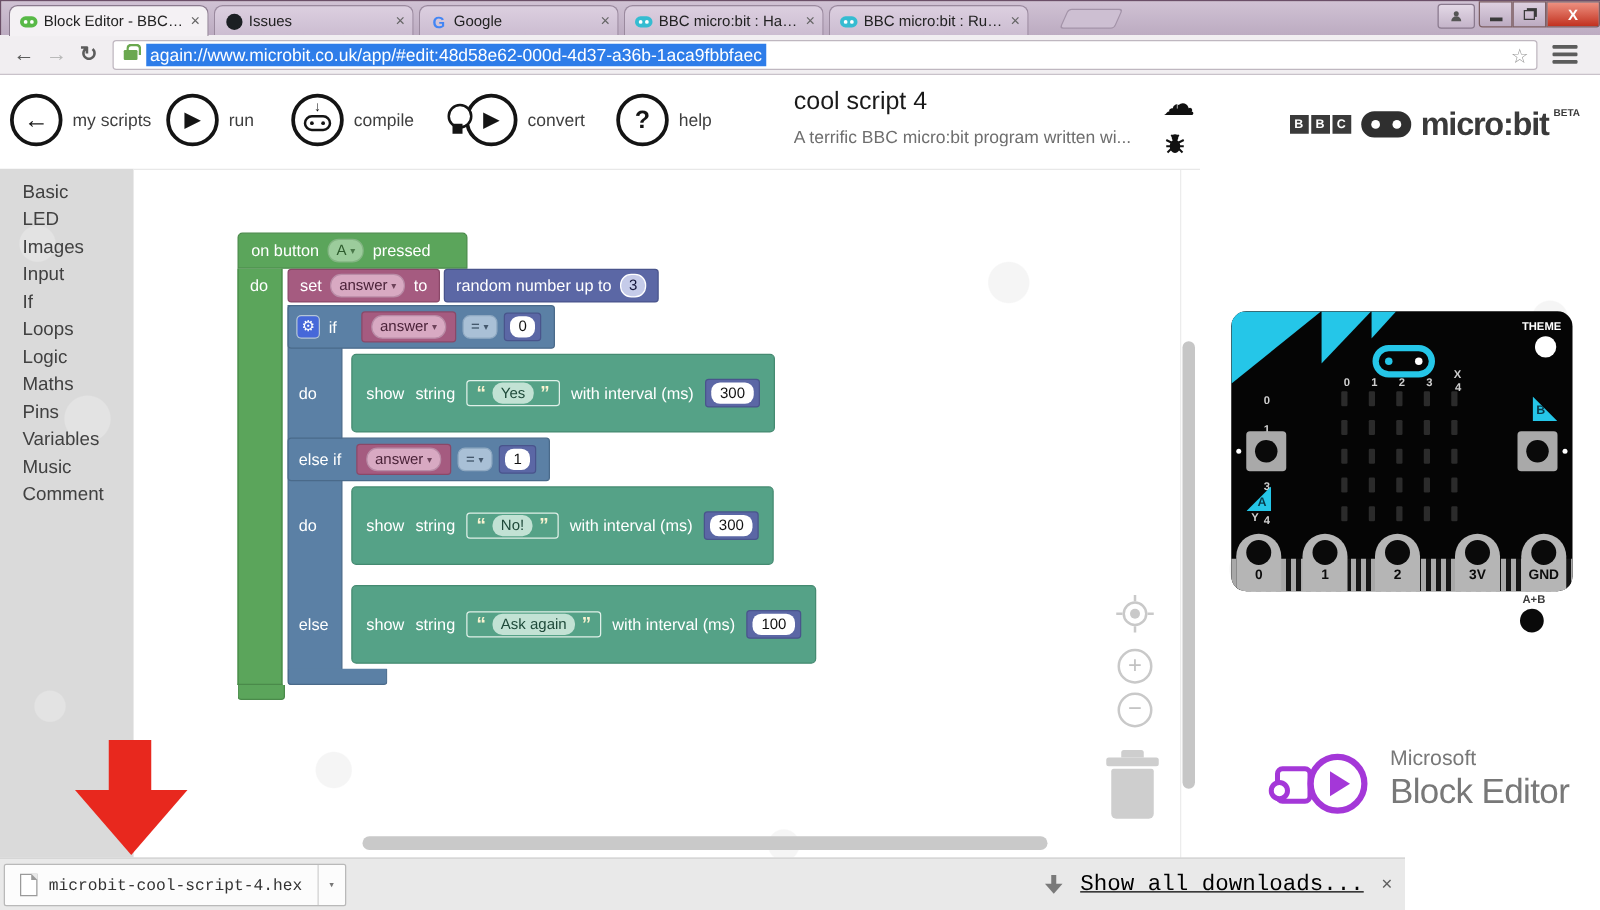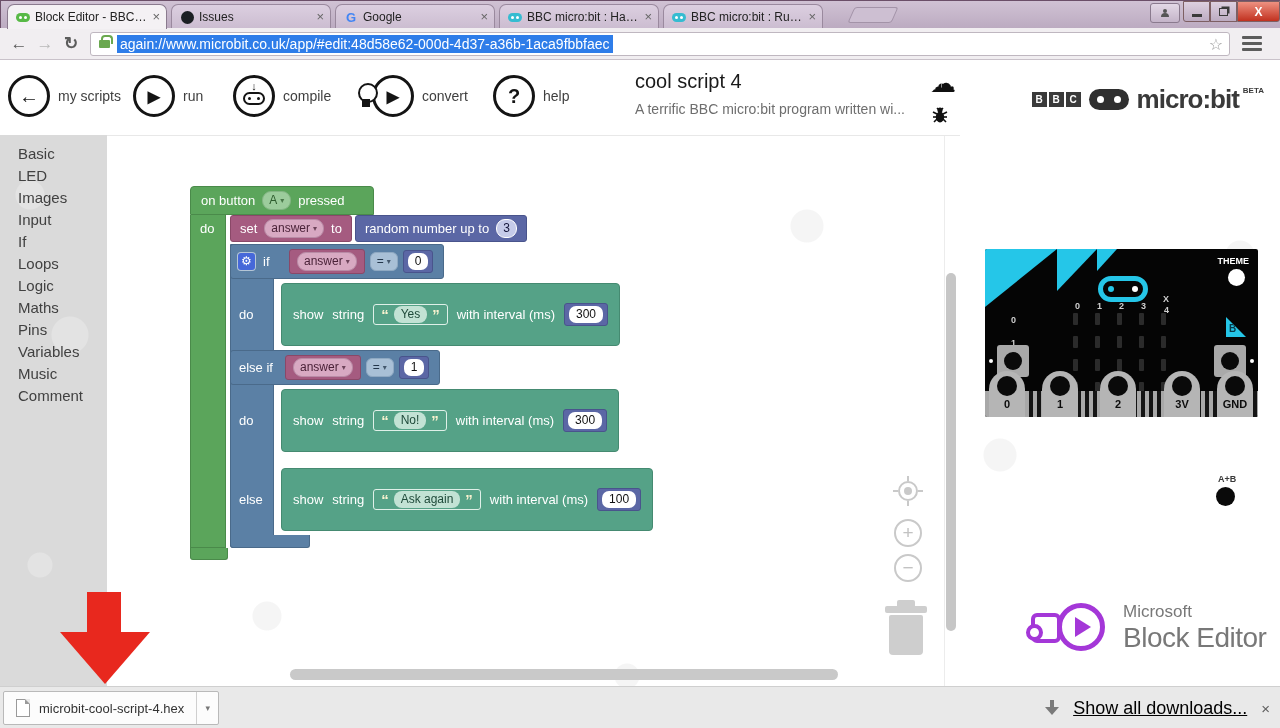--- a/index.html
+++ b/index.html
@@ -152,21 +152,21 @@
   .quote { color:#fbf3d0; font-size:15px; font-weight:bold; line-height:14px; }
   .pill-str { background:#c2e2d4; color:#1f4a3a; border-radius:8px; padding:0 7px; font-size:12px; line-height:17px; }
   .if-foot { position:relative; z-index:1; width:80px; height:13px; background:#5b80a5; border:1px solid #4a6a8a;
     border-top:none; border-radius:0 0 3px 3px; }
   .evt-foot { width:38px; height:12px; background:#5ba55b; border:1px solid #4a8a4a; border-top:none; border-radius:0 0 3px 3px; }
 
   
   .rpanel { position:absolute; left:960px; top:135px; width:320px; height:551px; background:#fff;
     background-image:radial-gradient(circle at 40px 320px,#f5f5f5 16px,transparent 17px),
       radial-gradient(circle at 280px 120px,#f5f5f5 14px,transparent 15px); }
-  .board { position:absolute; left:25px; top:114px; width:273px; height:168px; background:#050505; border-radius:2px; overflow:hidden; }
+  .board { position:absolute; left:25px; top:114px; width:273px; height:224px; background:#050505; border-radius:12px; overflow:hidden; }
   .tri { position:absolute; background:#25c6e8; clip-path:polygon(0 0,100% 0,0 100%); }
   .tri1 { left:0; top:0; width:72px; height:58px; }
   .tri2 { left:72px; top:0; width:40px; height:42px; }
   .tri3 { left:112px; top:0; width:20px; height:22px; }
   .theme-label { position:absolute; right:9px; top:7px; font-size:9px; font-weight:bold; color:#fff; }
   .theme-dot { position:absolute; right:13px; top:20px; width:17px; height:17px; background:#fff; border-radius:50%; }
   .board-logo { position:absolute; left:113px; top:27px; width:50px; height:26px; border:5px solid #25c6e8; border-radius:13px; }
   .board-logo::before,.board-logo::after { content:""; position:absolute; top:5px; width:6px; height:6px; border-radius:50%; }
   .board-logo::before { left:5px; background:#25c6e8; }
   .board-logo::after { right:5px; background:#fff; }
@@ -183,33 +183,33 @@
   .tri-a { left:12px; top:140px; clip-path:polygon(0 100%,100% 0,100% 100%); padding:8px 0 0 9px; }
   .tri-b { left:241px; top:68px; clip-path:polygon(0 0,100% 100%,0 100%); padding:6px 0 0 3px; }
   .connector { position:absolute; left:0; bottom:0; width:100%; height:26px;
     background:repeating-linear-gradient(90deg,#a8a8a8 0 4px,#141414 4px 8px); }
   .pin { position:absolute; bottom:0; width:36px; height:46px; background:#b5b5b5; border-radius:18px 18px 0 0;
     display:flex; flex-direction:column; align-items:center; }
   .pin::before { content:""; margin-top:5px; width:20px; height:20px; background:#0a0a0a; border-radius:50%; }
   .pin .pin-label { margin-top:2px; font-size:11px; font-weight:bold; color:#0c0c0c; }
   .ab-label { position:absolute; left:258px; top:339px; font-size:9px; font-weight:bold; color:#3a3a3a; }
   .ab-dot { position:absolute; left:256px; top:352px; width:19px; height:19px; background:#0a0a0a; border-radius:50%; }
-  .mslogo { position:absolute; left:71px; top:462px; display:flex; align-items:center; gap:10px; }
+  .mslogo { position:absolute; left:60px; top:462px; display:flex; gap:10px; }
   .ms-ico { position:relative; width:82px; height:62px; }
   .ms-puzzle { position:absolute; left:0; top:16px; width:30px; height:30px; border:4px solid #a437d8; border-radius:6px; }
   .ms-puzzle::before { content:""; position:absolute; left:-9px; top:7px; width:9px; height:9px; background:#fff;
     border:4px solid #a437d8; border-radius:50%; }
   .ms-circle { position:absolute; left:26px; top:6px; width:48px; height:48px; border:5px solid #a437d8; border-radius:50%; background:#fff;
     display:flex; align-items:center; justify-content:center; }
   .ms-circle .ply { width:0; height:0; border-left:16px solid #a437d8; border-top:10px solid transparent; border-bottom:10px solid transparent; margin-left:4px; }
   .ms-text .l1 { font-size:17px; color:#787878; }
   .ms-text .l2 { font-size:28px; color:#787878; letter-spacing:-0.5px; }
 
   
-  .dlbar { position:absolute; left:0; top:686px; width:1280px; height:42px; background:#e9e9e9; border-top:1px solid #cfcfcf; }
+  .dlbar { position:absolute; left:0; top:686px; width:1124px; height:42px; background:#e9e9e9; border-top:1px solid #cfcfcf;font-family:Liberation Mono, monospace; }
   .dl-chip { position:absolute; left:3px; top:4px; height:34px; background:#fcfcfc; border:1px solid #b9b9b9; border-radius:2px;
     display:flex; align-items:center; }
   .dl-chip .chip-main { display:flex; align-items:center; gap:9px; padding:0 12px; }
   .file-ico { position:relative; width:14px; height:18px; background:#fff; border:1px solid #9a9a9a; }
   .file-ico::after { content:""; position:absolute; right:-1px; top:-1px; width:0; height:0;
     border-left:5px solid #9a9a9a; border-top:5px solid #e9e9e9; }
   .dl-chip .fname { font-size:13px; color:#333; }
   .chip-caret { border-left:1px solid #cfcfcf; width:22px; align-self:stretch; display:flex; align-items:center;
     justify-content:center; color:#777; font-size:9px; }
   .dl-right { position:absolute; right:10px; top:0; height:42px; display:flex; align-items:center; gap:14px; }

